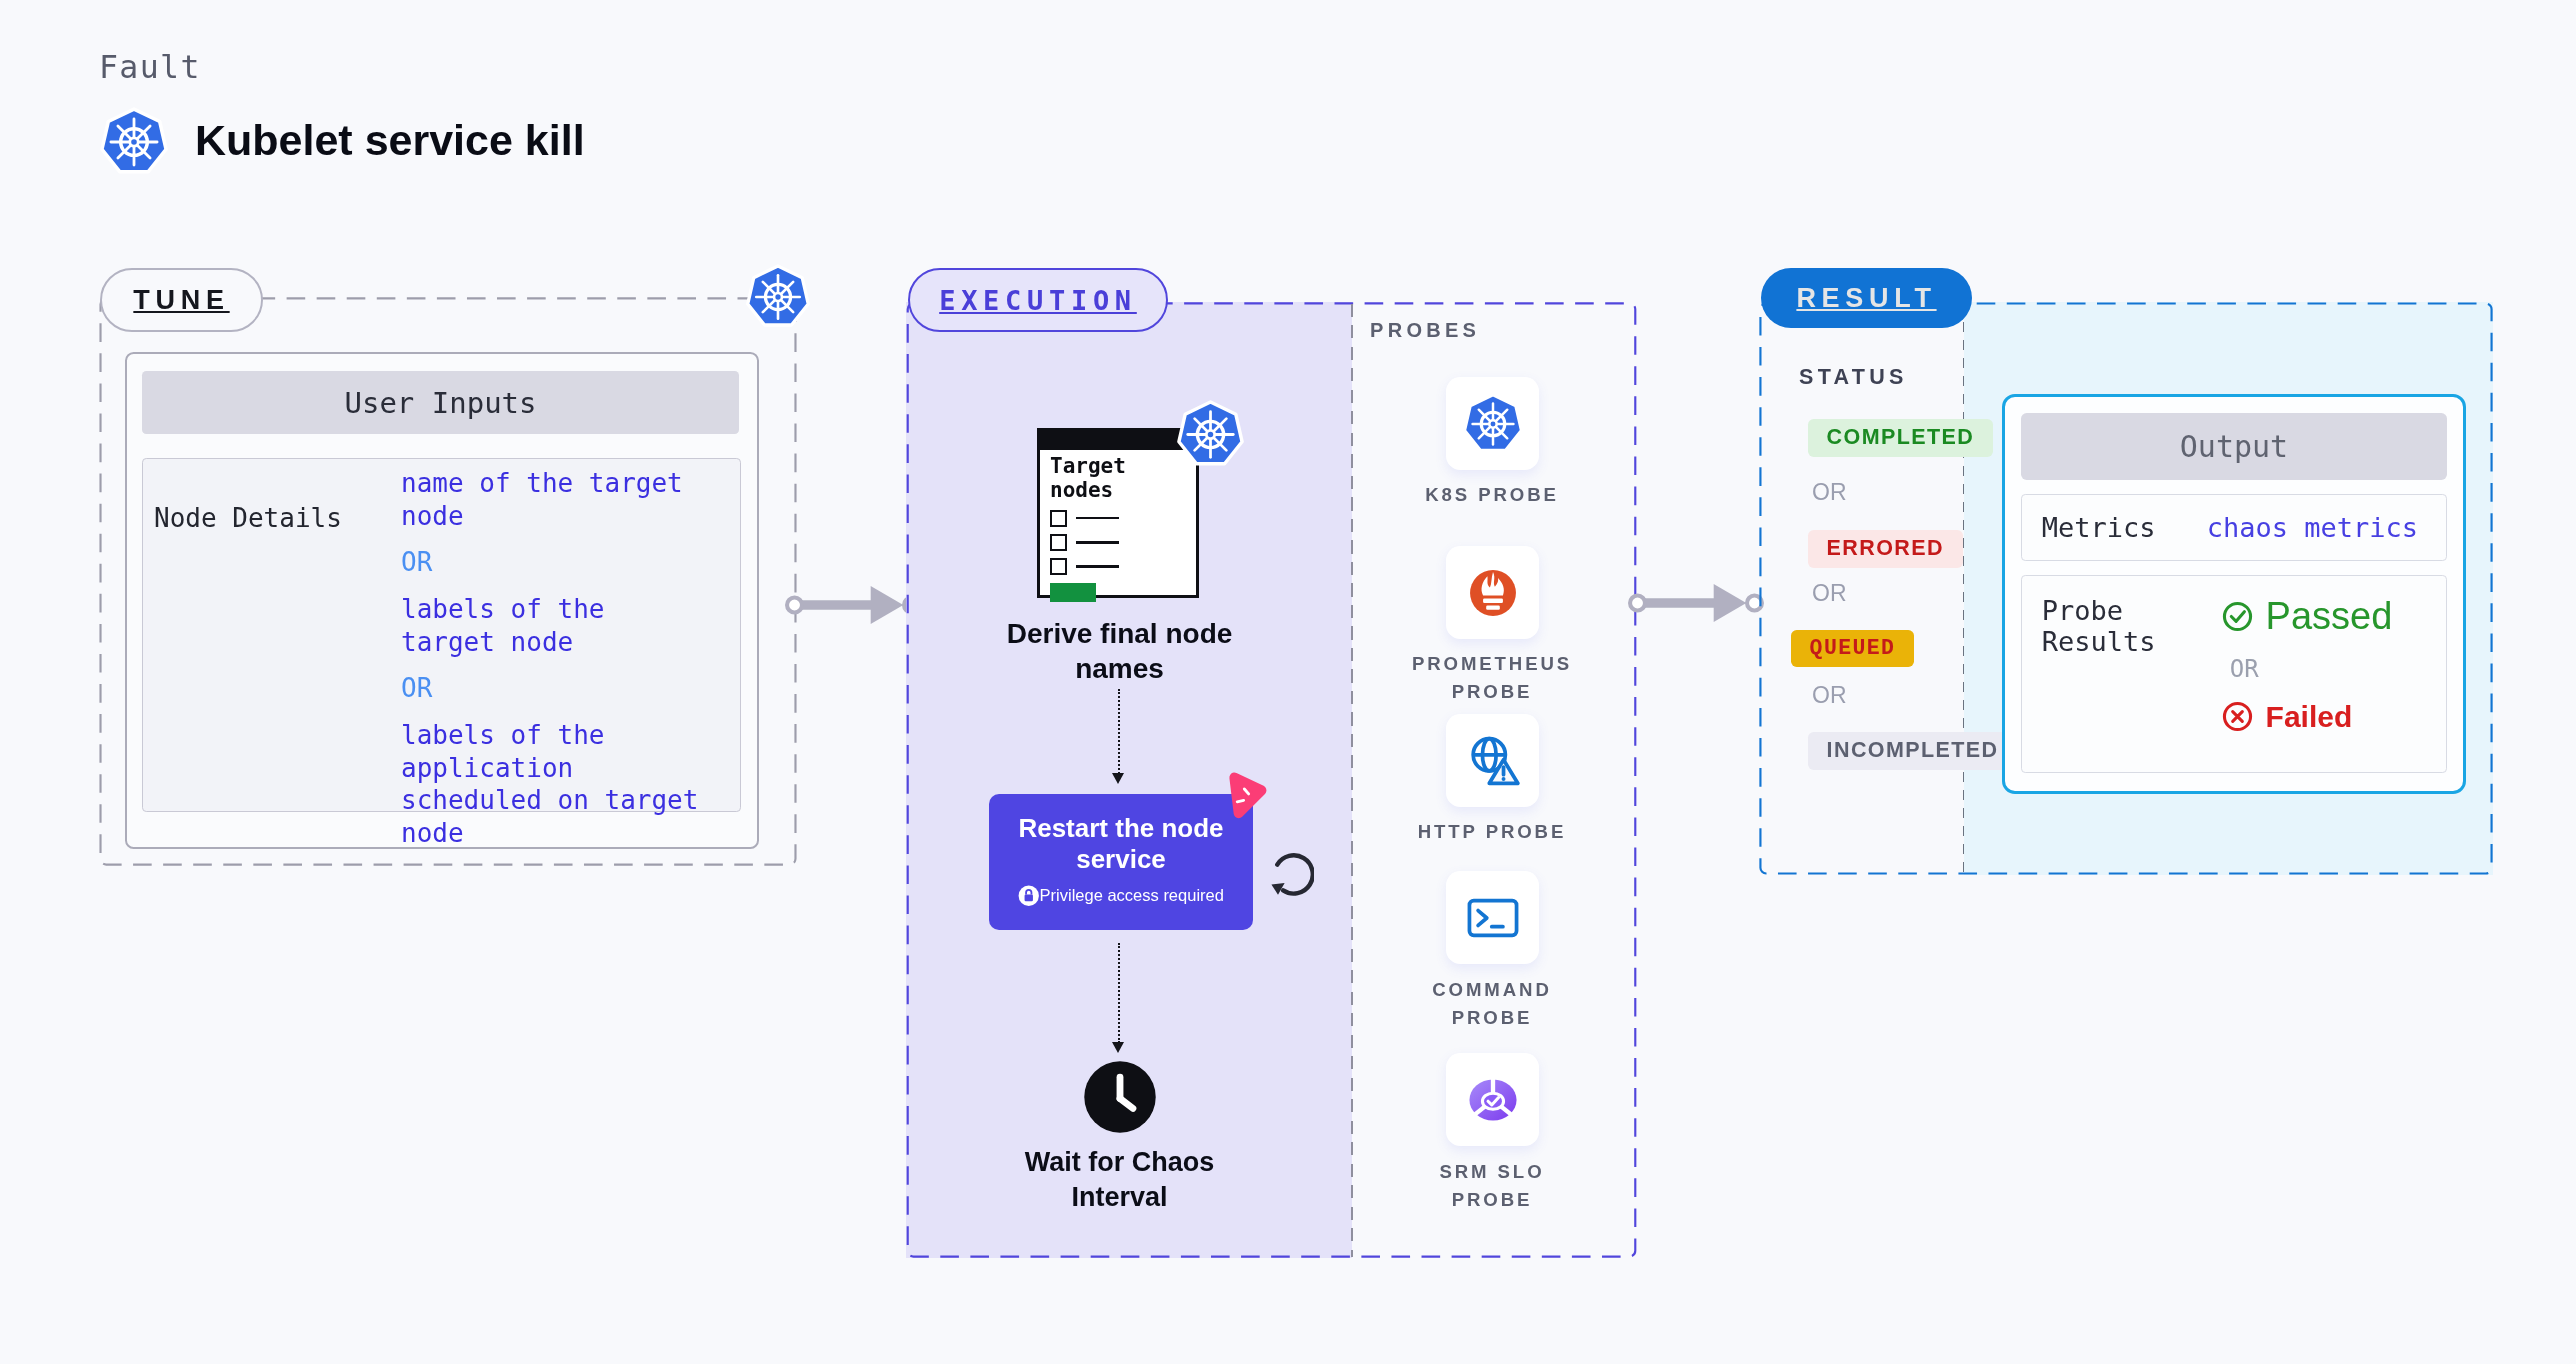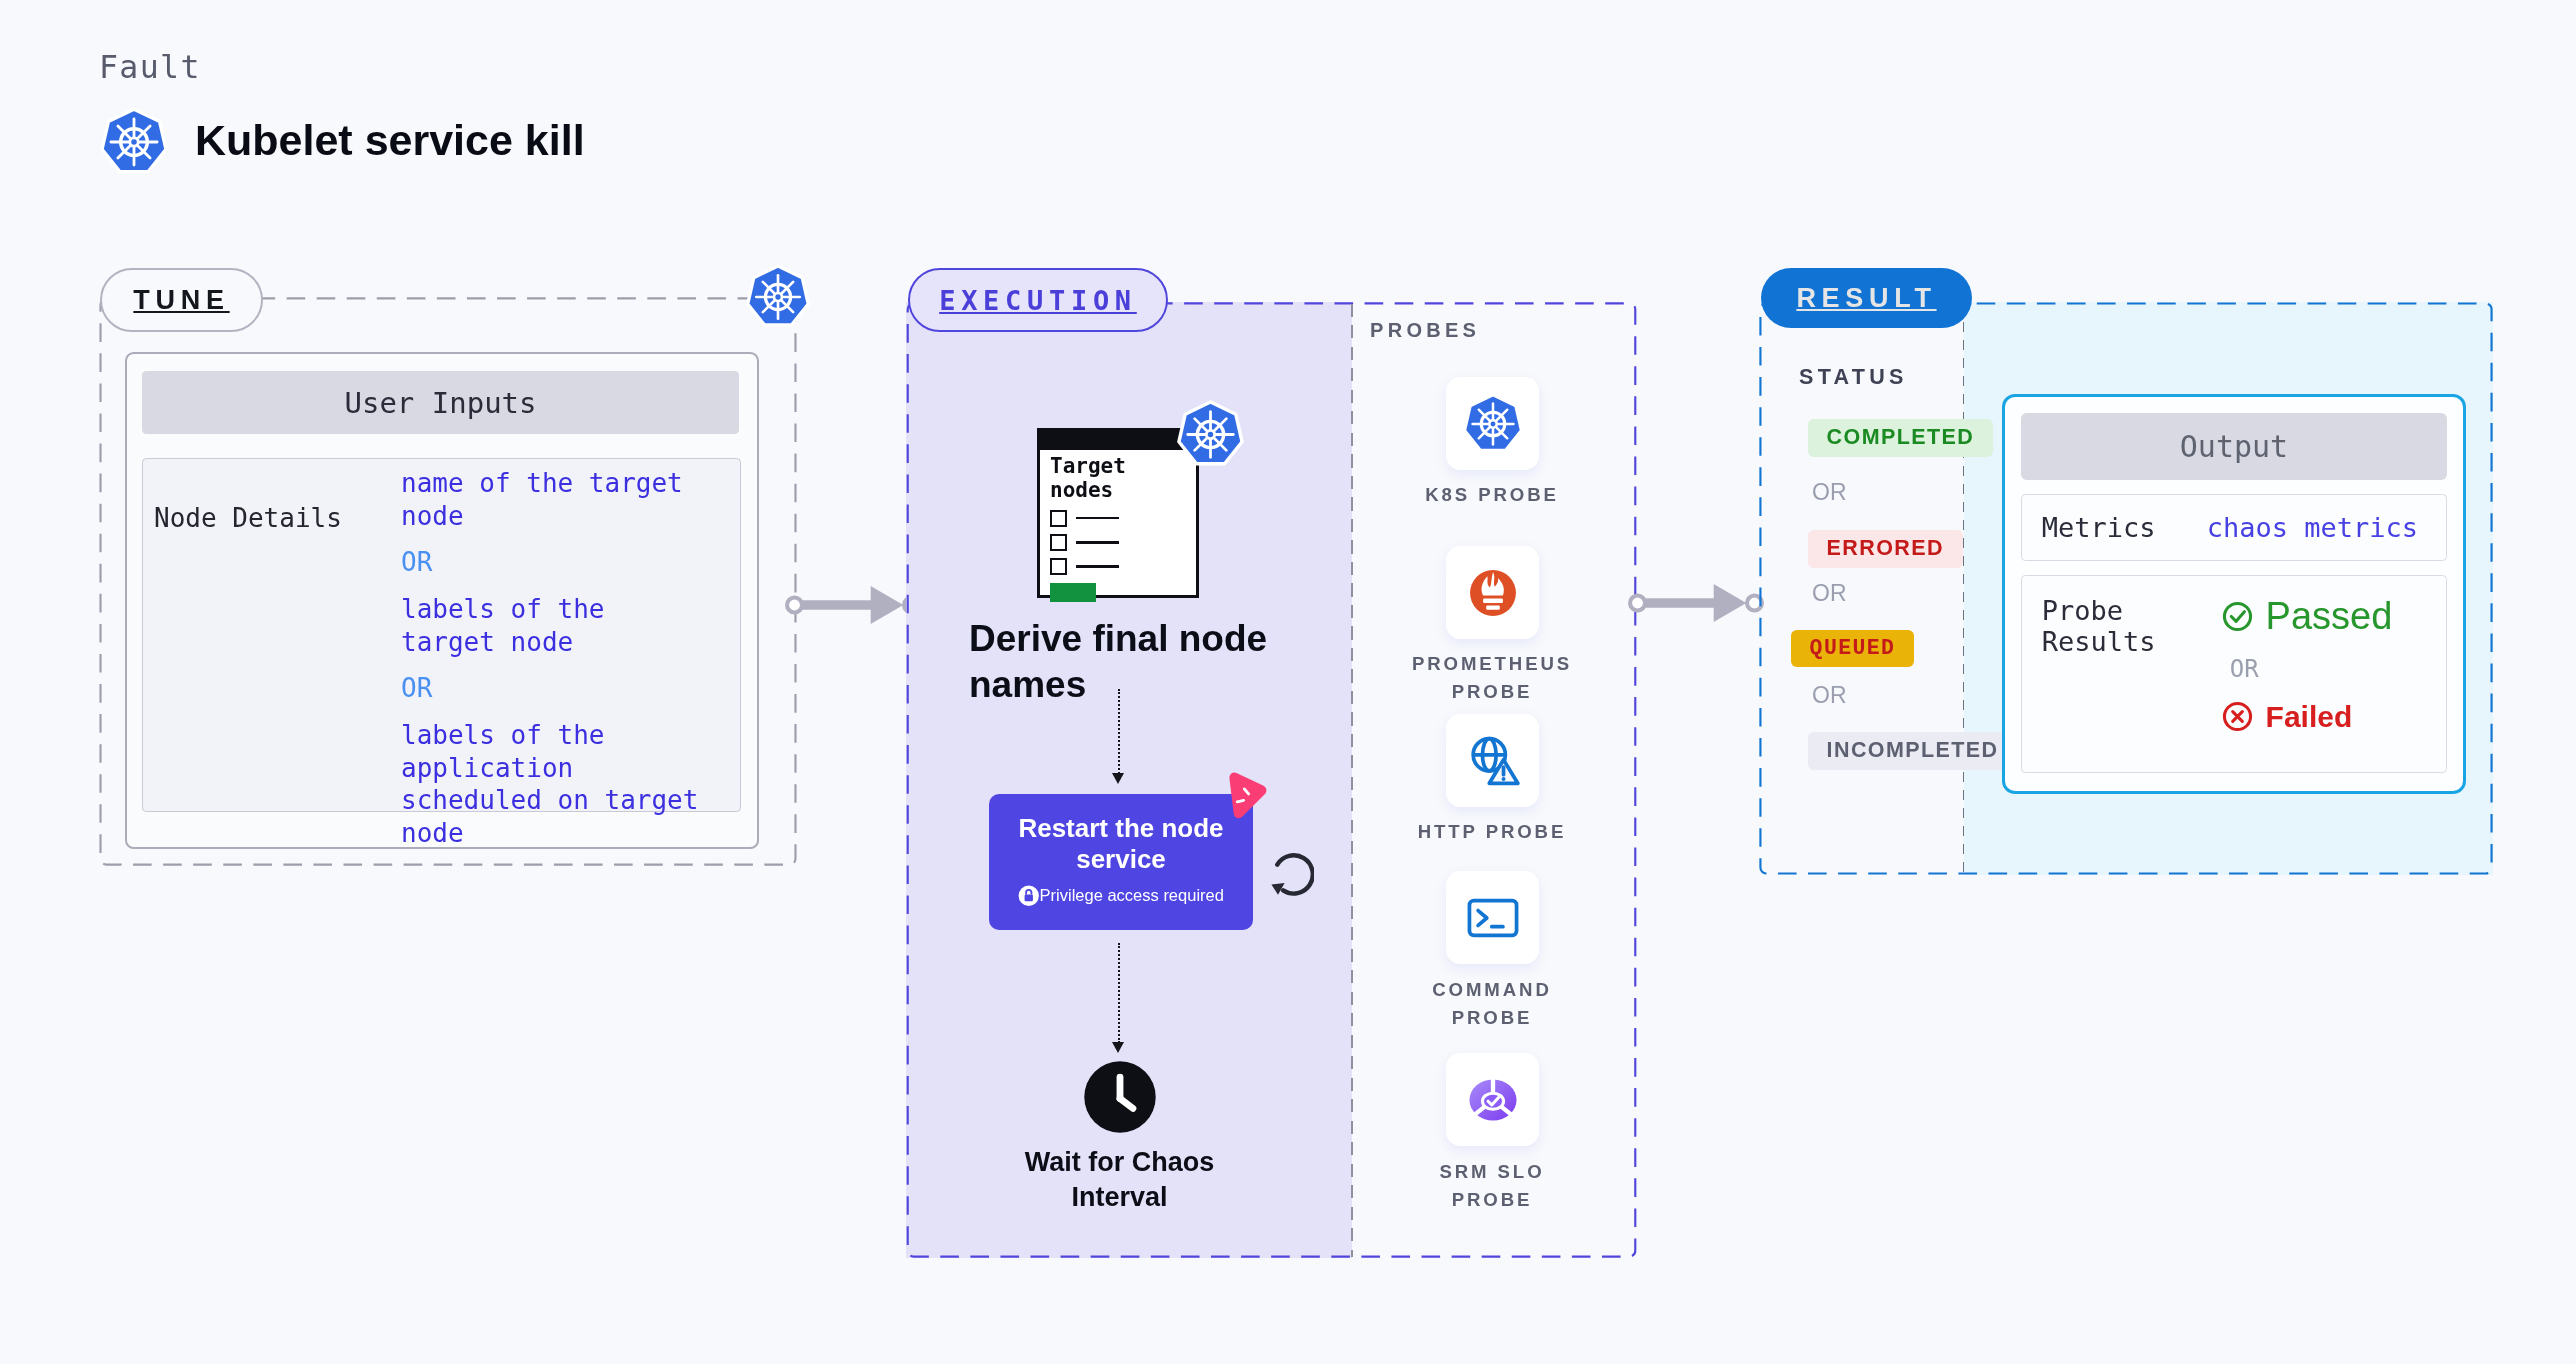--- a/index.html
+++ b/index.html
@@ -55,22 +55,22 @@
   .doc-bar { height:18.6px; background:#0E0F14; }
   .doc-body { padding:5.7px 10px; }
   .doc-title { font-family:"DejaVu Sans Mono", monospace; font-weight:bold; font-size:21px;
                line-height:1.12; color:#0E0F14; white-space:pre-line; }
   .doc-row { display:flex; align-items:center; gap:8.6px; margin-top:7.2px; }
   .doc-cb { width:13px; height:13px; border:2.1px solid #0E0F14; }
   .doc-ln { width:43px; height:2.9px; background:#0E0F14; }
   .doc-green { width:46px; height:18.6px; background:#12913F; margin-top:8.6px; }
   .doc-k8s-icon { left:1176px; top:400px; width:69px; height:69px; }
 
-  .derive-label { left:969px; top:616px; width:301px; text-align:left;
-                  font-size:37px; font-weight:bold; color:#0B0D17; line-height:1.25; }
+  .derive-label { left:969px; top:616px; width:301px; text-align:center;
+                  font-size:28px; font-weight:bold; color:#0B0D17; line-height:1.25; }
   .dotted-arrow { border-left:2.9px dotted #14151B; }
   .da1 { left:1118px; top:689px; height:85px; }
   .da2 { left:1118px; top:943px; height:100px; }
   .da-head { position:absolute; bottom:-10px; left:-7.9px; width:0; height:0;
              border-left:6.4px solid transparent; border-right:6.4px solid transparent;
              border-top:11.5px solid #14151B; }
   .restart-card { left:989px; top:794px; width:264px; height:136px; background:#4F45E2;
                   border-radius:10px; color:#FFFFFF; text-align:center; }
   .restart-title { margin-top:18.6px; font-size:26px; font-weight:bold; line-height:1.2; }
   .priv-row { margin-top:10px; display:flex; align-items:center; justify-content:center; gap:0; }

